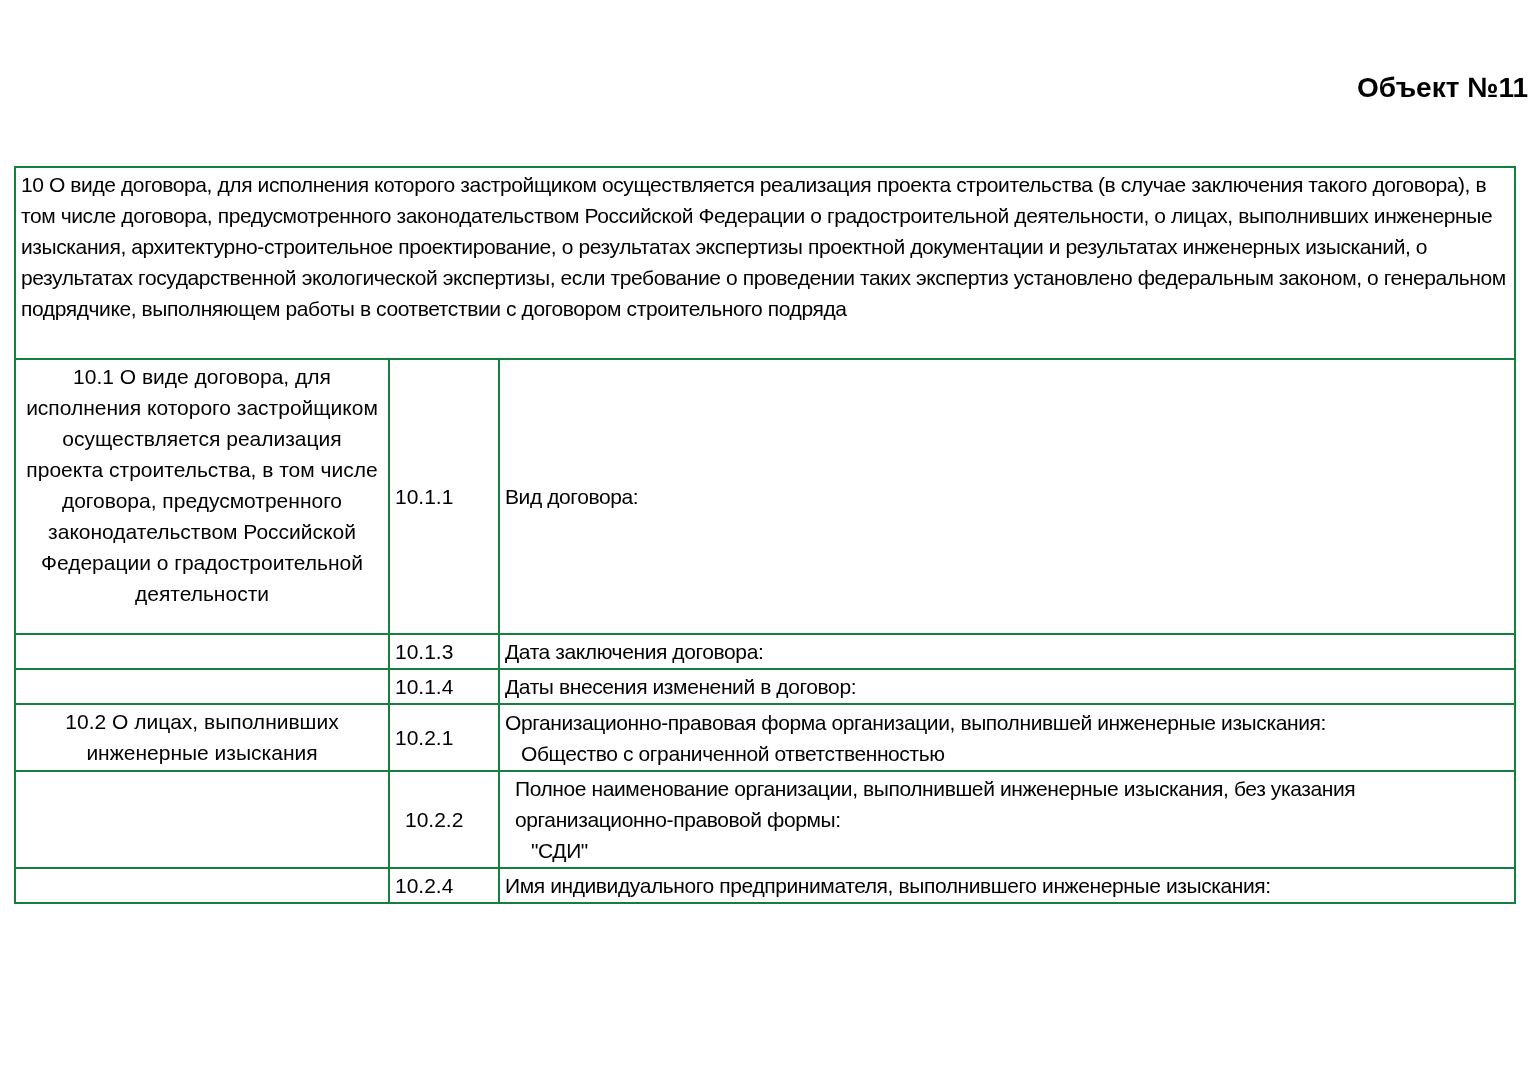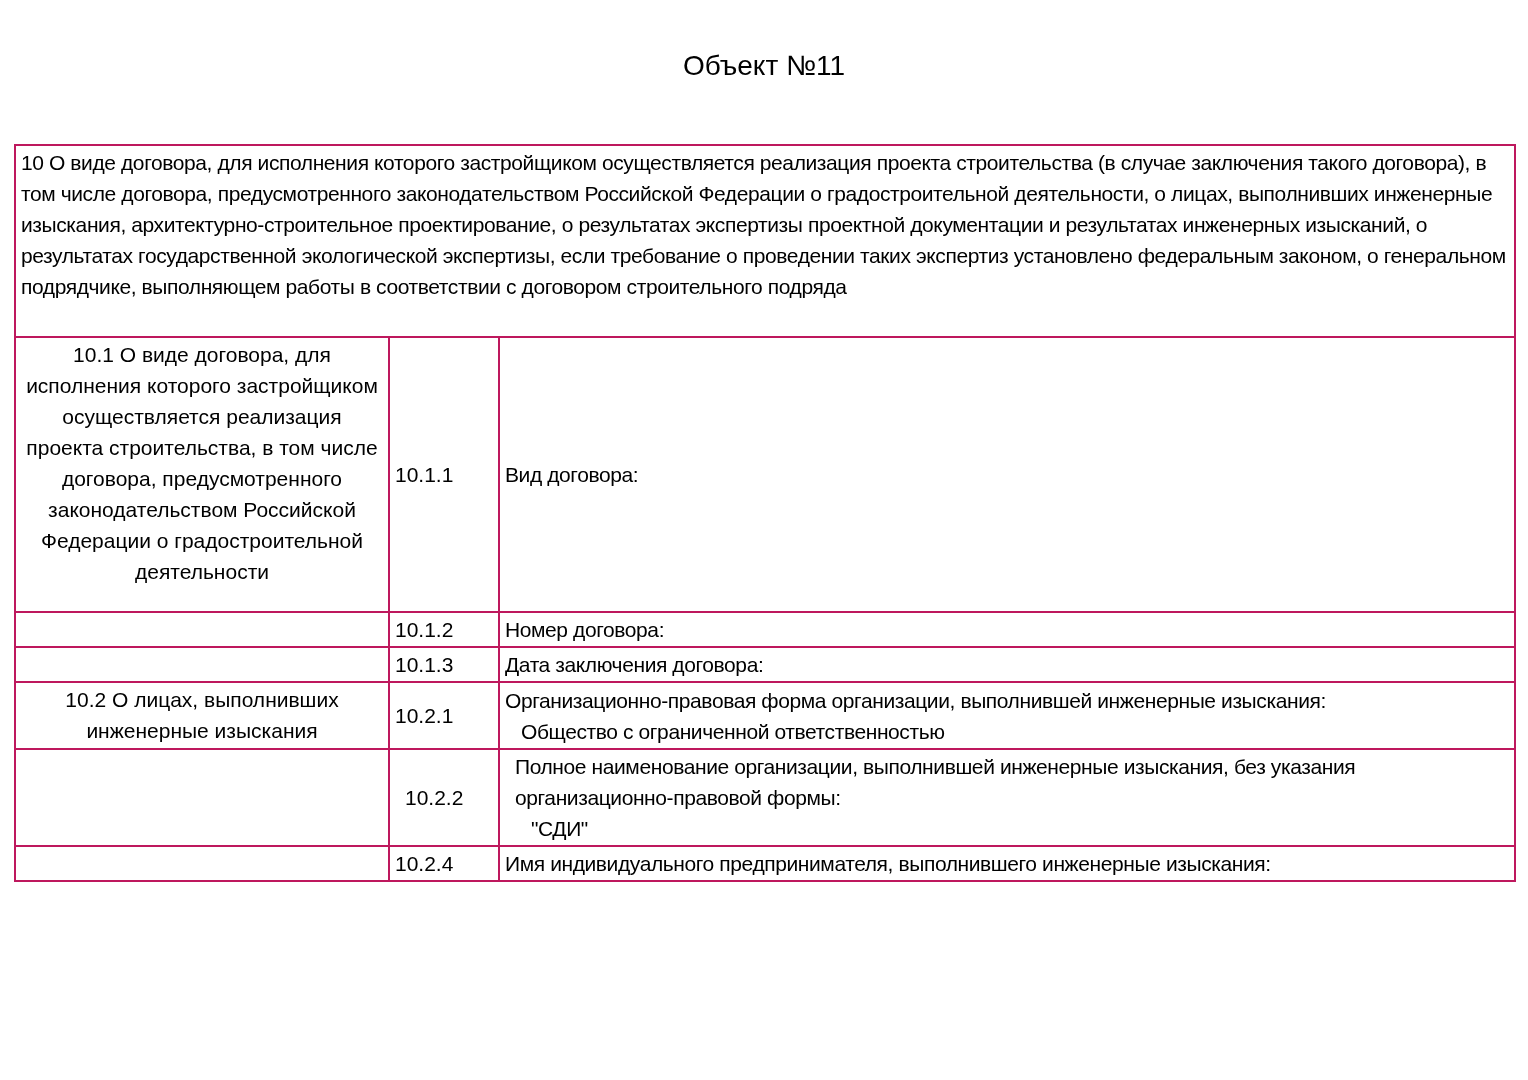--- a/index.html
+++ b/index.html
@@ -6,36 +6,36 @@
     margin: 0;
     padding: 0;
     background: #ffffff;
     width: 1528px;
     height: 1080px;
     font-family: "Liberation Sans", "DejaVu Sans", sans-serif;
     color: #000000;
   }
   .page-title {
     margin: 0;
-    padding-top: 50px;
-    text-align: center;
+    padding-top: 72px;
+    text-align: right;
     font-size: 28px;
-    font-weight: normal;
+    font-weight: bold;
     letter-spacing: 0px;
     height: 40px;
   }
   table.decl {
     border-collapse: collapse;
     table-layout: fixed;
     width: 1500px;
     margin-left: 14px;
     margin-top: 54px;
   }
   table.decl td {
-    border: 2px solid #be185d;
+    border: 2px solid #15803d;
     padding: 1px 5px;
     font-size: 21px;
     line-height: 31px;
     overflow: hidden;
   }
   col.c-left  { width: 374px; }
   col.c-num   { width: 110px; }
   col.c-field { width: 1016px; }
 
   td.section-header {
@@ -84,38 +84,38 @@
 
   <tr class="rh-tall">
     <td class="col-left">10.1 О виде договора, для исполнения которого застройщиком осуществляется реализация проекта строительства, в том числе договора, предусмотренного законодательством Российской Федерации о градостроительной деятельности</td>
     <td class="col-num">10.1.1</td>
     <td class="col-field">
       <div class="field-label">Вид договора:</div>
       <div class="field-value"></div>
     </td>
   </tr>
 
-  <tr class="rh-small">
-    <td class="col-left"></td>
-    <td class="col-num">10.1.2</td>
-    <td class="col-field">
-      <div class="field-label">Номер договора:</div>
-      <div class="field-value"></div>
-    </td>
-  </tr>
 
   <tr class="rh-small">
     <td class="col-left"></td>
     <td class="col-num">10.1.3</td>
     <td class="col-field">
       <div class="field-label">Дата заключения договора:</div>
       <div class="field-value"></div>
     </td>
   </tr>
 
+  <tr class="rh-small">
+    <td class="col-left"></td>
+    <td class="col-num">10.1.4</td>
+    <td class="col-field">
+      <div class="field-label">Даты внесения изменений в договор:</div>
+      <div class="field-value"></div>
+    </td>
+  </tr>
 
   <tr class="rh-two">
     <td class="col-left">10.2 О лицах, выполнивших инженерные изыскания</td>
     <td class="col-num">10.2.1</td>
     <td class="col-field">
       <div class="field-label">Организационно-правовая форма организации, выполнившей инженерные изыскания:</div>
       <div class="field-value">Общество с ограниченной ответственностью</div>
     </td>
   </tr>
 

